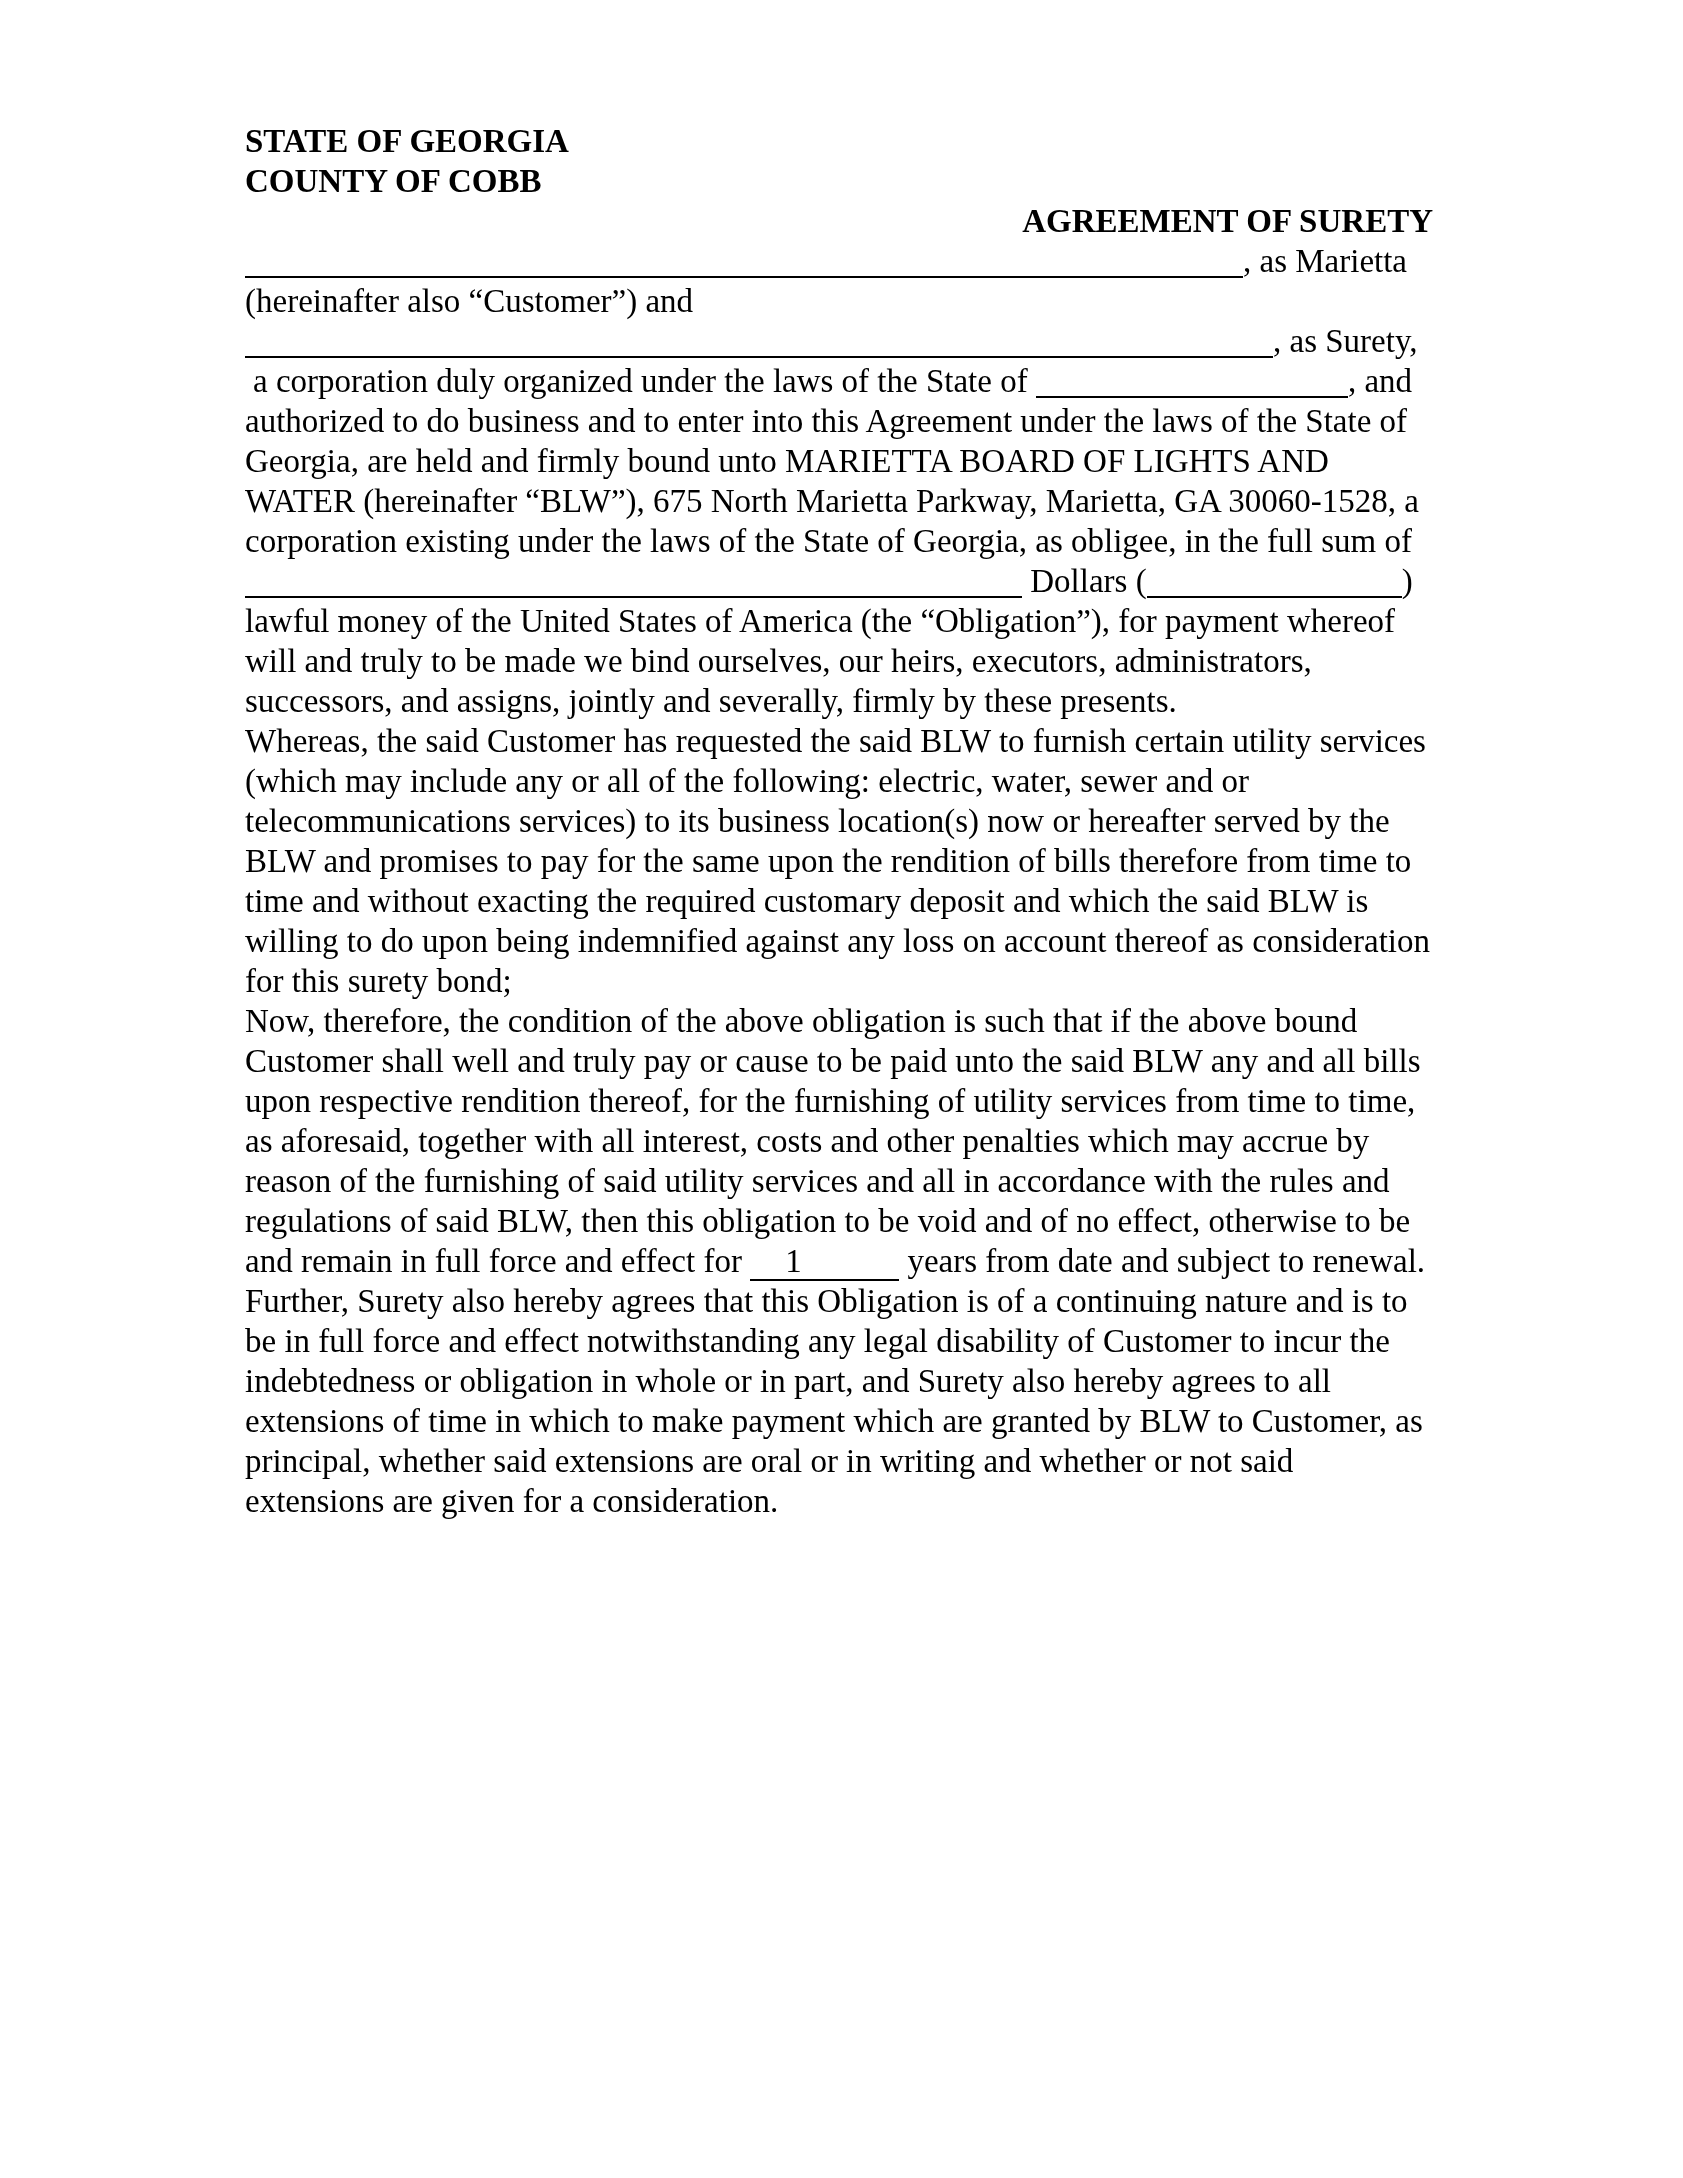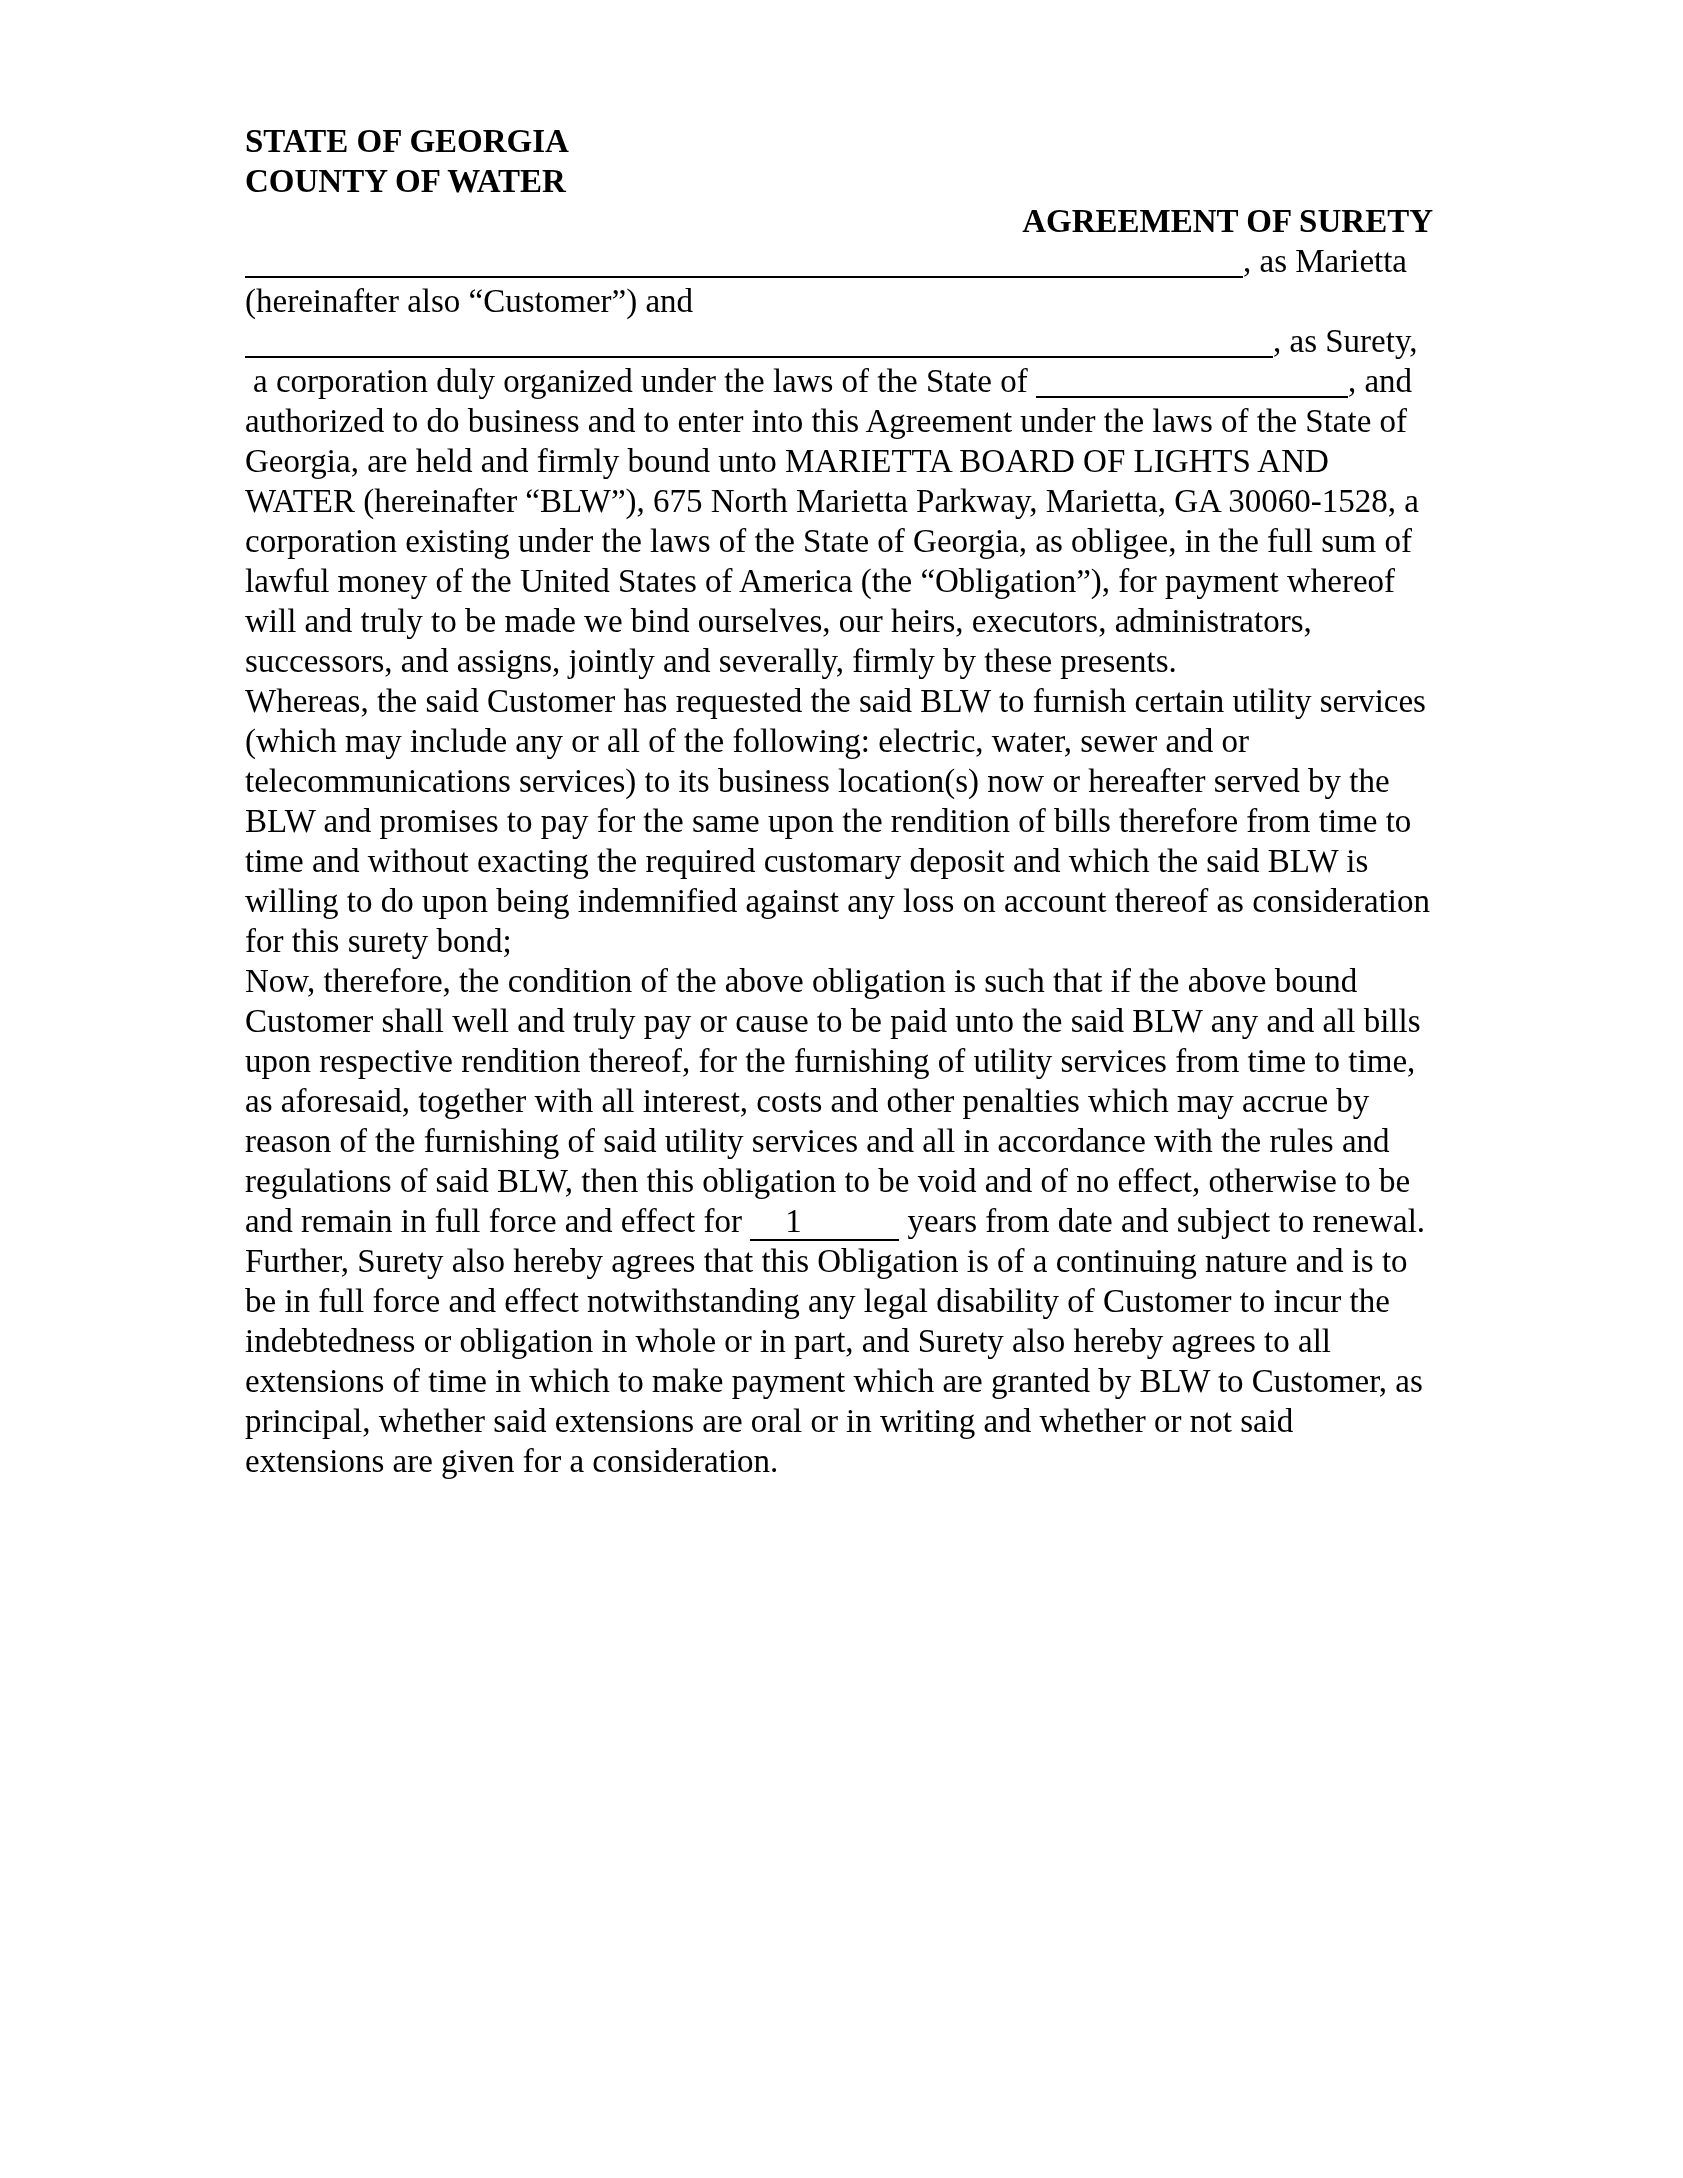--- a/index.html
+++ b/index.html
@@ -58,34 +58,35 @@
 </style>
 </head>
 <body>
 
 <div class="page">
   <div class="content">
 
 
     <div class="header-block">
       <div class="para bold">STATE OF GEORGIA</div>
-      <div class="para bold">COUNTY OF WATER</div>
+      <div class="para bold">COUNTY OF COBB</div>
     </div>
 
     <div class="para title bold">AGREEMENT OF SURETY</div>
 
 
     <p class="para line-principal"><span class="blank blank-principal"></span><span>, as Marietta</span></p>
 
     <div class="para">(hereinafter also “Customer”) and</div>
 
     <p class="para line-surety"><span class="blank blank-surety"></span><span>, as Surety,</span></p>
 
     <p class="para corp"><span>a corporation duly organized under the laws of the State of</span> <span class="blank blank-state"></span><span>, and authorized to do business and to enter into this Agreement under the laws of the State of Georgia, are held and firmly bound unto MARIETTA BOARD OF LIGHTS AND WATER (hereinafter “BLW”), 675 North Marietta Parkway, Marietta, GA 30060-1528, a corporation existing under the laws of the State of Georgia, as obligee, in the full sum of</span></p>
 
+    <p class="para amount-line"><span class="blank blank-dollars"></span> <span>Dollars (</span><span class="blank blank-amount"></span><span>)</span></p>
 
     <div class="para">lawful money of the United States of America (the “Obligation”), for payment whereof will and truly to be made we bind ourselves, our heirs, executors, administrators, successors, and assigns, jointly and severally, firmly by these presents.</div>
 
     <p class="para whereas">Whereas, the said Customer has requested the said BLW to furnish certain utility services (which may include any or all of the following: electric, water, sewer and or telecommunications services) to its business location(s) now or hereafter served by the BLW and promises to pay for the same upon the rendition of bills therefore from time to time and without exacting the required customary deposit and which the said BLW is willing to do upon being indemnified against any loss on account thereof as consideration for this surety bond;</p>
 
     <p class="para condition"><span>Now, therefore, the condition of the above obligation is such that if the above bound Customer shall well and truly pay or cause to be paid unto the said BLW any and all bills upon respective rendition thereof, for the furnishing of utility services from time to time, as aforesaid, together with all interest, costs and other penalties which may accrue by reason of the furnishing of said utility services and all in accordance with the rules and regulations of said BLW, then this obligation to be void and of no effect, otherwise to be and remain in full force and effect for</span> <span class="blank blank-years blank-filled">1</span> <span>years from date and subject to renewal.</span></p>
 
     <p class="para further">Further, Surety also hereby agrees that this Obligation is of a continuing nature and is to be in full force and effect notwithstanding any legal disability of Customer to incur the indebtedness or obligation in whole or in part, and Surety also hereby agrees to all extensions of time in which to make payment which are granted by BLW to Customer, as principal, whether said extensions are oral or in writing and whether or not said extensions are given for a consideration.</p>
 
   </div>

